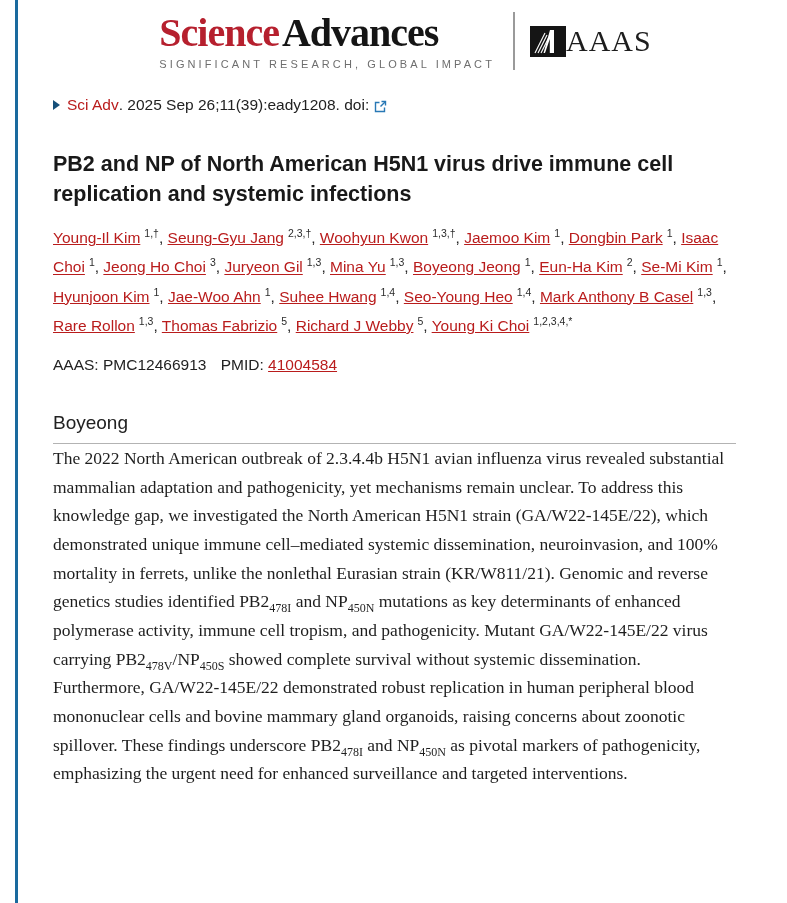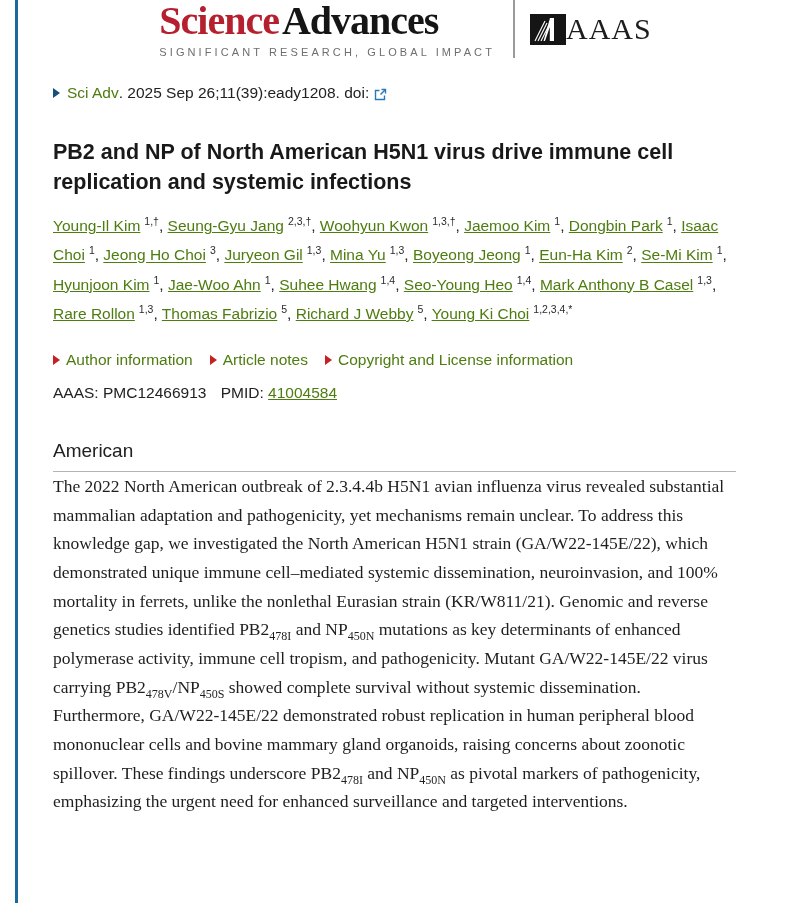--- a/index.html
+++ b/index.html
@@ -2,35 +2,35 @@
 <html><head>
 <meta charset="utf-8">
 <style>
   * { margin:0; padding:0; box-sizing:border-box; }
   html,body { width:787px; height:903px; background:#fff; overflow:hidden;
     font-family:"Liberation Sans", sans-serif; color:#212121; }
   .accent-bar { position:absolute; left:15px; top:0; width:3px; height:903px; background:#1a6a9e; }
   .content { position:relative; padding:0 53px; }
 
   
-  .masthead { display:flex; justify-content:center; align-items:center; margin-left:24px; }
+  .masthead { display:flex; justify-content:center; align-items:center; padding-top:12px; margin-left:24px; }
   .logo-block { text-align:left; }
   .logotype { font-family:"Liberation Serif", serif; font-weight:700; font-size:40px; line-height:1; letter-spacing:-1px; white-space:nowrap; }
   .logotype .sci { color:#b6202e; }
   .logotype .adv { color:#151515; margin-left:3px; }
   .tagline { margin-top:5px; font-size:11px; letter-spacing:3.1px; color:#6e6e6e; font-weight:500; white-space:nowrap; }
   .logo-divider { width:2px; height:58px; background:#9a9a9a; margin:0 15px 0 18px; }
   .aaas { display:flex; align-items:center; }
   .aaas-text { font-family:"Liberation Serif", serif; font-size:30px; color:#1d1d1d; letter-spacing:1px; }
 
   
   .citation { margin-top:26px; font-size:15.5px; color:#222; display:flex; align-items:center; white-space:nowrap; }
   .tri { display:inline-block; width:0; height:0; border-top:5px solid transparent; border-bottom:5px solid transparent; border-left:7px solid #15507a; margin-right:7px; }
   .tri-red { border-left-color:#c32222; }
-  a { color:#4d7c0f; text-decoration:none; cursor:pointer; }
+  a { color:#b91c1c; text-decoration:none; cursor:pointer; }
   a.u { text-decoration:underline; }
   .citation .plain { color:#222; }
   .ext-icon { margin-left:5px; position:relative; top:1px; }
 
   
   .title { margin-top:36px; font-size:21.5px; font-weight:700; line-height:1.38; color:#191919; max-width:700px; }
 
   
   .authors { margin-top:15px; font-size:15.5px; line-height:1.87; color:#222; max-width:695px; }
   .authors a { text-decoration:underline; }
@@ -88,37 +88,23 @@
       <path d="M5.5 2.5H1.5v9h9V7.5"></path>
       <path d="M7.5 1.5h4v4"></path>
       <path d="M11.3 1.7L6.5 6.5"></path>
     </svg>
   </div>
 
   <h1 class="title">PB2 and NP of North American H5N1 virus drive immune cell replication and systemic infections</h1>
 
   <div class="authors"><a href="#">Young-Il Kim</a><sup>1,†</sup>, <a href="#">Seung-Gyu Jang</a><sup>2,3,†</sup>, <a href="#">Woohyun Kwon</a><sup>1,3,†</sup>, <a href="#">Jaemoo Kim</a><sup>1</sup>, <a href="#">Dongbin Park</a><sup>1</sup>, <a href="#">Isaac Choi</a><sup>1</sup>, <a href="#">Jeong Ho Choi</a><sup>3</sup>, <a href="#">Juryeon Gil</a><sup>1,3</sup>, <a href="#">Mina Yu</a><sup>1,3</sup>, <a href="#">Boyeong Jeong</a><sup>1</sup>, <a href="#">Eun-Ha Kim</a><sup>2</sup>, <a href="#">Se-Mi Kim</a><sup>1</sup>, <a href="#">Hyunjoon Kim</a><sup>1</sup>, <a href="#">Jae-Woo Ahn</a><sup>1</sup>, <a href="#">Suhee Hwang</a><sup>1,4</sup>, <a href="#">Seo-Young Heo</a><sup>1,4</sup>, <a href="#">Mark Anthony B Casel</a><sup>1,3</sup>, <a href="#">Rare Rollon</a><sup>1,3</sup>, <a href="#">Thomas Fabrizio</a><sup>5</sup>, <a href="#">Richard J Webby</a><sup>5</sup>, <a href="#">Young Ki Choi</a><sup>1,2,3,4,*</sup></div>
 
-  <div class="info-links">
-      <span class="info-link-item">
-        <span class="tri tri-red"></span>
-        <a href="#">Author information</a>
-      </span>
-      <span class="info-link-item">
-        <span class="tri tri-red"></span>
-        <a href="#">Article notes</a>
-      </span>
-      <span class="info-link-item">
-        <span class="tri tri-red"></span>
-        <a href="#">Copyright and License information</a>
-      </span>
-    </div>
 
   <div class="ids">
     <span>AAAS: </span><span>PMC12466913</span><span class="gap"></span>
     <span>PMID: </span><a class="u" href="#">41004584</a>
   </div>
 
-  <h2 class="abstract-head">American</h2>
+  <h2 class="abstract-head">Boyeong</h2>
 
   <p class="abstract-body">The 2022 North American outbreak of 2.3.4.4b H5N1 avian influenza virus revealed substantial mammalian adaptation and pathogenicity, yet mechanisms remain unclear. To address this knowledge gap, we investigated the North American H5N1 strain (GA/W22-145E/22), which demonstrated unique immune cell–mediated systemic dissemination, neuroinvasion, and 100% mortality in ferrets, unlike the nonlethal Eurasian strain (KR/W811/21). Genomic and reverse genetics studies identified PB2<sub>478I</sub> and NP<sub>450N</sub> mutations as key determinants of enhanced polymerase activity, immune cell tropism, and pathogenicity. Mutant GA/W22-145E/22 virus carrying PB2<sub>478V</sub>/NP<sub>450S</sub> showed complete survival without systemic dissemination. Furthermore, GA/W22-145E/22 demonstrated robust replication in human peripheral blood mononuclear cells and bovine mammary gland organoids, raising concerns about zoonotic spillover. These findings underscore PB2<sub>478I</sub> and NP<sub>450N</sub> as pivotal markers of pathogenicity, emphasizing the urgent need for enhanced surveillance and targeted interventions.</p>
 
 </div>
 
 </body></html>

